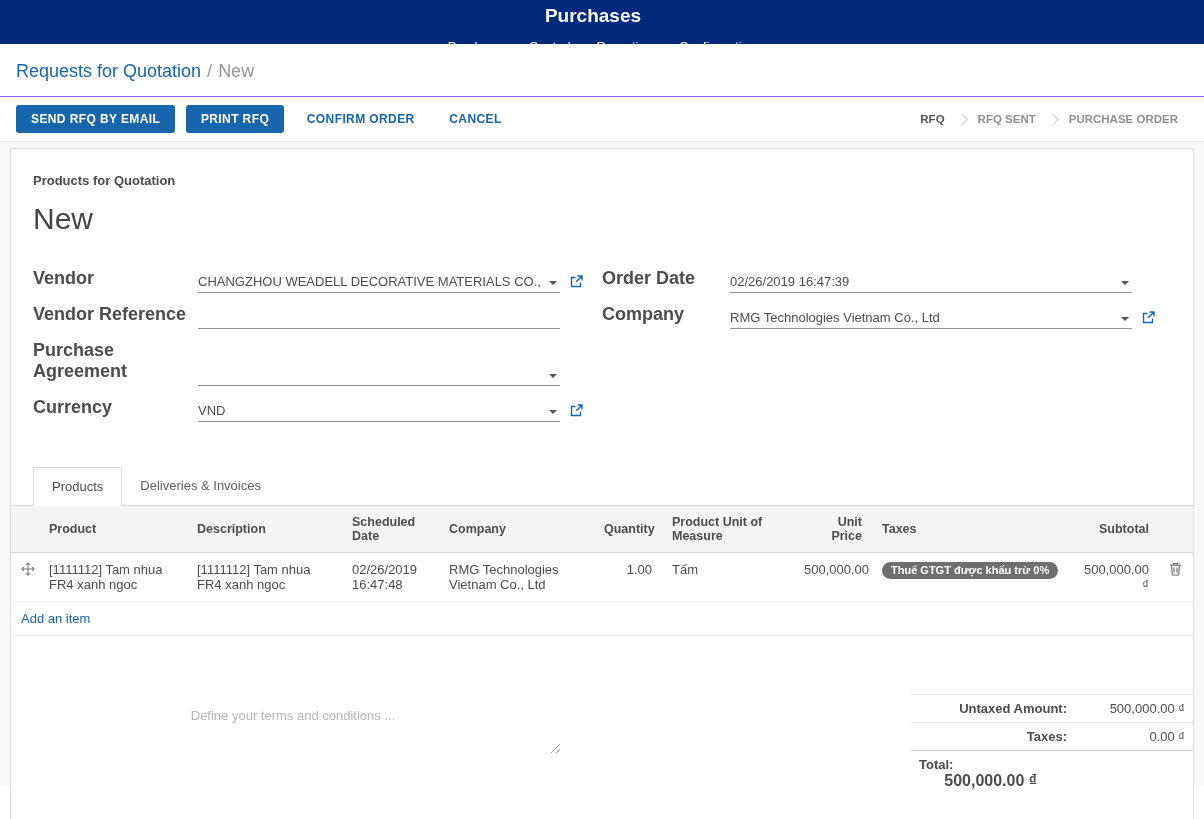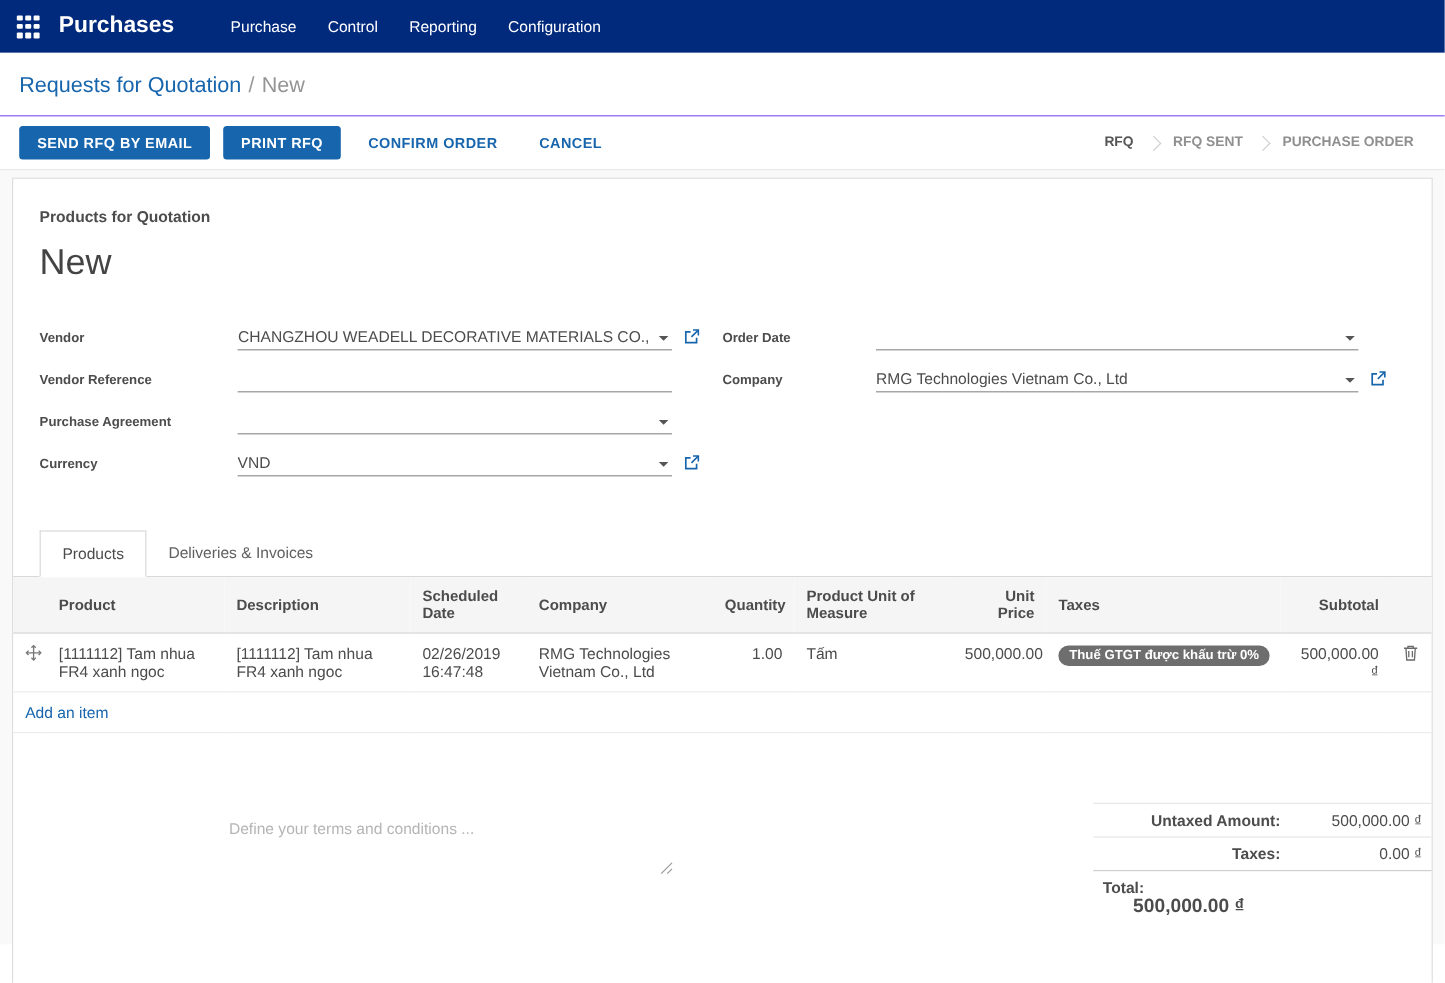--- a/index.html
+++ b/index.html
@@ -1,20 +1,20 @@
 <!DOCTYPE html>
 <html><head>
 <meta charset="utf-8">
 <style>
   * { box-sizing: border-box; margin: 0; padding: 0; }
   html,body { width:1204px; height:819px; overflow:hidden; background:#fff;
     font-family:"Liberation Sans", sans-serif; font-size:13px; color:#4c4c4c; }
 
   
-  .navbar { height:44px; background:#01297c; display:flex; align-items:center; padding:0 14px; color:#fff; }
+  .navbar { height:44px; background:#01297c; display:flex; align-items:center; padding:0 14px; color:#fff;flex-direction:column; }
   .apps-icon { width:19px; height:19px; display:grid; grid-template-columns:repeat(3,1fr); gap:2.5px; cursor:pointer; }
   .apps-icon span { background:#fff; border-radius:1px; }
   .app-title { font-size:19px; font-weight:bold; margin-left:16px; margin-right:34px; cursor:pointer; }
   .nav-menu { display:flex; }
   .nav-item { padding:12px 13px; font-size:13px; color:#fff; cursor:pointer; }
 
   
   .control-panel { padding:14px 16px 0 16px; background:#fff; }
   .breadcrumb { font-size:18px; line-height:26px; margin-bottom:12px; }
   .breadcrumb .bc-link { color:#1765ad; cursor:pointer; }
@@ -42,21 +42,21 @@
   .sheet-pad { padding-left:22px; padding-right:22px; }
   .doc-type { font-weight:bold; font-size:13px; margin-bottom:14px; }
   .doc-title { font-size:30px; color:#444; font-weight:normal; margin-bottom:32px; }
 
   
   .fields { display:flex; }
   .fgroup { display:flex; flex-direction:column; }
   .fgroup.left { width:50%; }
   .fgroup.right { flex:1; }
   .frow { display:flex; align-items:flex-end; margin-bottom:11px; min-height:24px; }
-  .flabel { font-weight:bold; font-size:11px; padding-bottom:4px; }
+  .flabel { font-weight:bold; font-size:18px; padding-bottom:4px; }
   .fgroup.left .flabel { width:165px; }
   .fgroup.right .flabel { width:128px; }
   .fbox { position:relative; border-bottom:1px solid #929292; padding:2px 18px 3px 0; }
   .fgroup.left .fbox { width:362px; }
   .fgroup.right .fbox { width:402px; }
   .fbox input { border:none; outline:none; width:100%; font-family:inherit; font-size:13px; color:#4c4c4c; background:transparent; padding:0; }
   .caret { position:absolute; right:3px; bottom:7px; width:0; height:0; cursor:pointer;
            border-left:4px solid transparent; border-right:4px solid transparent; border-top:4px solid #555; }
   .ext-link { margin-left:10px; margin-bottom:2px; cursor:pointer; flex:0 0 auto; }
 
@@ -187,20 +187,21 @@
                   <path d="M7.5 1h4.5v4.5M11.6 1.4L6.2 6.8"></path>
                 </svg>
           </span>
         </div>
       </div>
 
       <div class="fgroup right">
         <div class="frow">
           <div class="flabel">Order Date</div>
           <div class="fbox">
+            <input type="text" value="02/26/2019 16:47:39" style="">
             <span class="caret"></span>
           </div>
         </div>
         <div class="frow">
           <div class="flabel">Company</div>
           <div class="fbox">
             <input type="text" value="RMG Technologies Vietnam Co., Ltd" style="">
             <span class="caret"></span>
           </div>
           <span class="ext-link">

